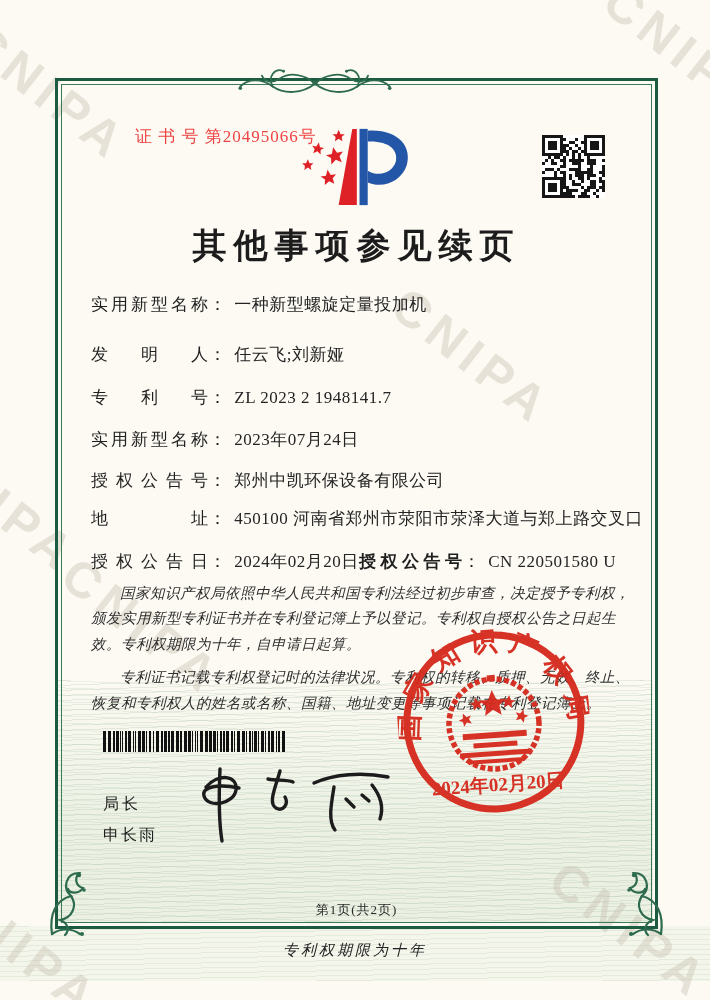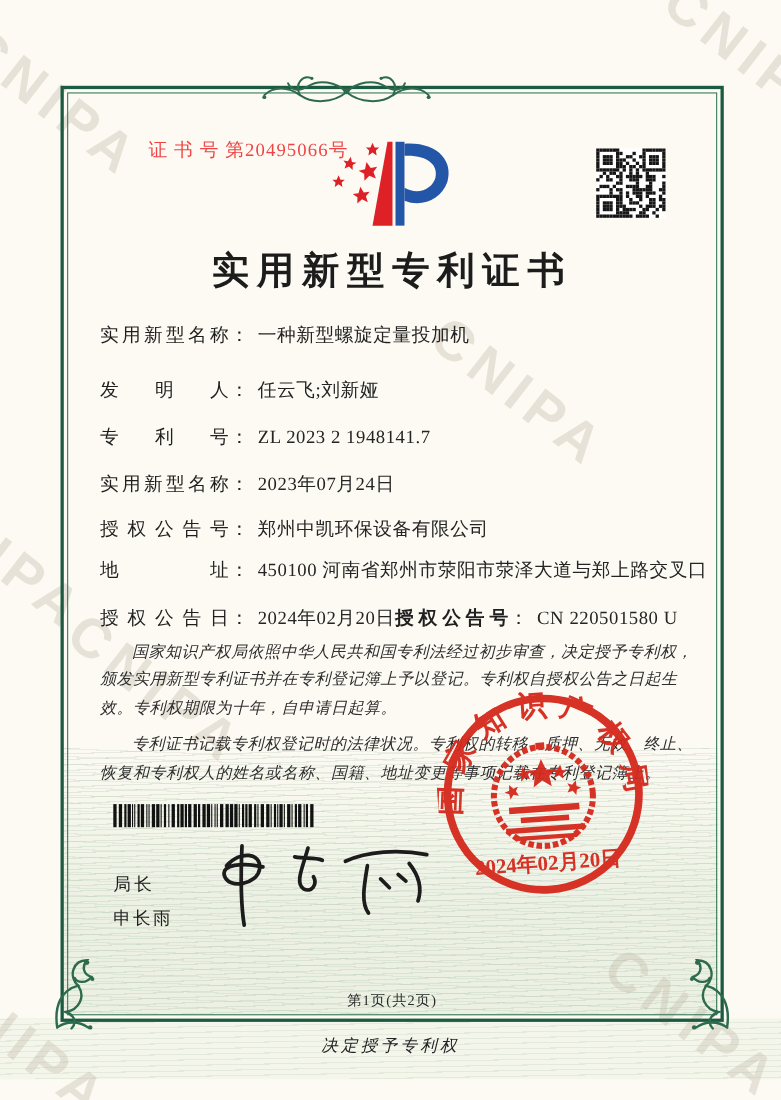--- a/index.html
+++ b/index.html
@@ -597,21 +597,21 @@
         <i class="d"></i>
         <i class="d"></i>
         <i class="d"></i>
         <i class=""></i>
         <i class=""></i>
         <i class="d"></i>
         <i class=""></i>
         <i class=""></i>
       </div>
 
-    <div class="title">实用新型专利证书</div>
+    <div class="title">其他事项参见续页</div>
 
     <div class="fields">
       <div class="frow" style="top:0">
         <span class="flabel">实用新型名称</span><span class="fcolon">：</span>
         <span class="fvalue">一种新型螺旋定量投加机</span>
       </div>
       <div class="frow" style="top:50px">
         <span class="flabel">发明人</span><span class="fcolon">：</span>
         <span class="fvalue">任云飞;刘新娅</span>
       </div>
@@ -737,15 +737,15 @@
       <rect x="74" y="114" width="44" height="5"></rect>
       <rect x="60" y="123" width="72" height="5"></rect>
       <rect x="68" y="131" width="56" height="4"></rect>
     </g>
     <defs>
       <path id="st2" d="M0,-1 L0.294,-0.309 L0.951,-0.309 L0.476,0.118 L0.588,0.809 L0,0.4 L-0.588,0.809 L-0.476,0.118 L-0.951,-0.309 L-0.294,-0.309 Z"></path>
     </defs>
     <text x="96" y="163" font-size="19" font-weight="bold" fill="#d5281c" text-anchor="middle" font-family="'Liberation Serif','DejaVu Serif',serif">2024年02月20日</text>
   </svg>
 
-  <div class="cont-note">决定授予专利权</div>
+  <div class="cont-note">专利权期限为十年</div>
 
 </div>
 
 </body></html>

